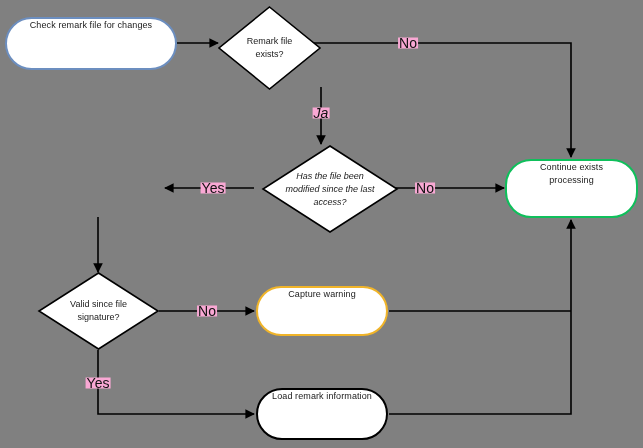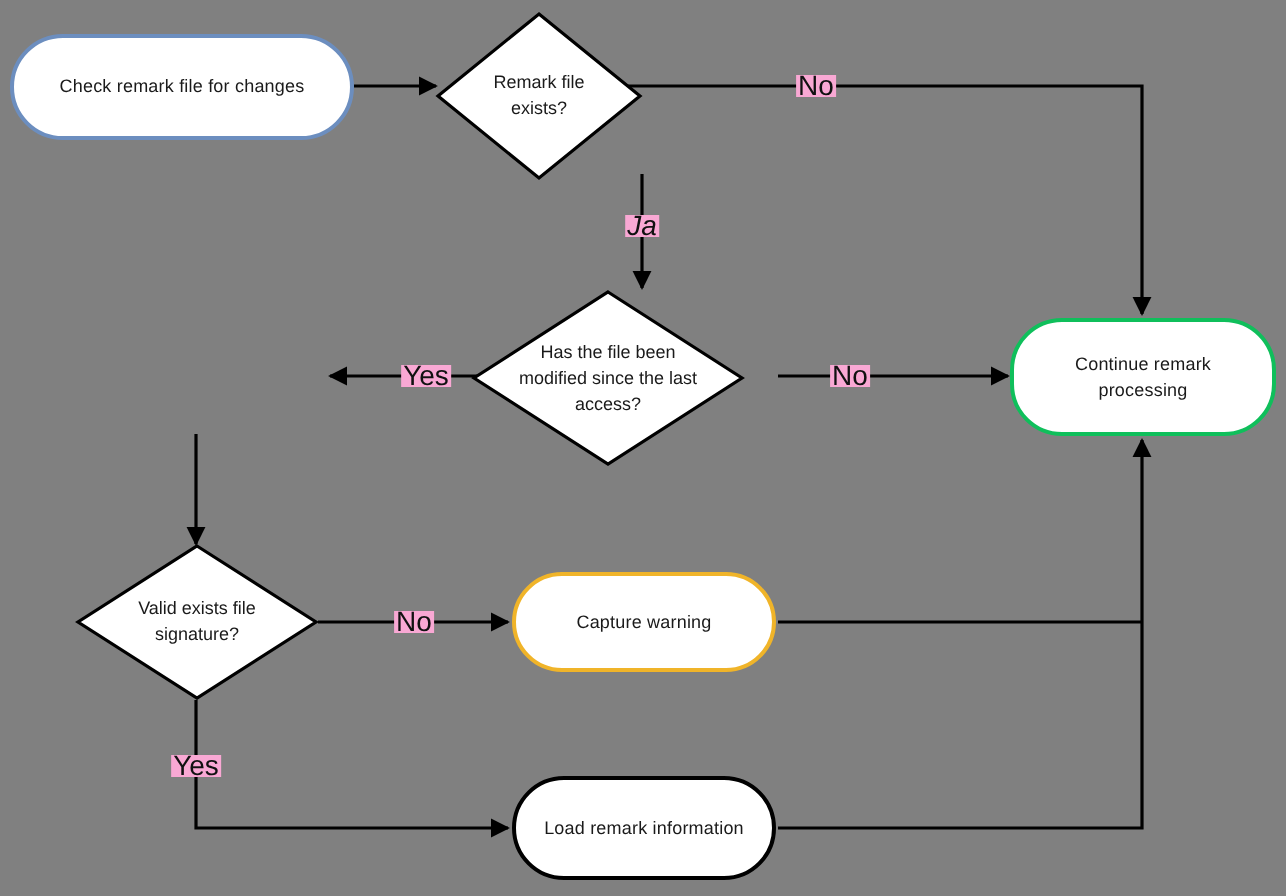--- a/index.html
+++ b/index.html
@@ -22,21 +22,21 @@
     top: 0;
     width: 643px;
     height: 448px;
     pointer-events: none;
   }
   .node {
     position: absolute;
     box-sizing: border-box;
     background: #ffffff;
     display: flex;
-    align-items: center;
+    align-items: flex-start;
     justify-content: center;
     text-align: center;
     color: #1a1a1a;
     font-size: 9px;
     line-height: 13px;
     letter-spacing: .1px;
   }
   .node.rounded {
     border-radius: 26px;
     border: 2px solid #000000;
@@ -132,48 +132,48 @@
   </div>
 
   <div class="diamond" style="left:218px; top:6px; width:103px; height:84px;">
     <svg width="103" height="84" viewBox="0 0 103 84" xmlns="http://www.w3.org/2000/svg">
       <polygon points="51.5,1 102,42 51.5,83 1,42" fill="#ffffff" stroke="#000000" stroke-width="1.6"></polygon>
     </svg>
     <span class="label">Remark file
 exists?</span>
   </div>
 
-  <div class="diamond" style="left:236px; top:145px; width:136px; height:88px;">
+  <div class="diamond" style="left:262px; top:145px; width:136px; height:88px;font-style:italic;">
     <svg width="136" height="88" viewBox="0 0 136 88" xmlns="http://www.w3.org/2000/svg">
       <polygon points="68,1 135,44 68,87 1,44" fill="#ffffff" stroke="#000000" stroke-width="1.6"></polygon>
     </svg>
     <span class="label">Has the file been
 modified since the last
 access?</span>
   </div>
 
 
   <div class="diamond" style="left:38px; top:272px; width:121px; height:78px;">
     <svg width="121" height="78" viewBox="0 0 121 78" xmlns="http://www.w3.org/2000/svg">
       <polygon points="60.5,1 120,39 60.5,77 1,39" fill="#ffffff" stroke="#000000" stroke-width="1.6"></polygon>
     </svg>
-    <span class="label">Valid exists file
+    <span class="label">Valid since file
 signature?</span>
   </div>
 
   <div class="node rounded" style="left:256px; top:388px; width:132px; height:52px;">
     <span class="label">Load remark information</span>
   </div>
 
   <div class="node rounded warn" style="left:256px; top:286px; width:132px; height:50px;">
     <span class="label">Capture warning</span>
   </div>
 
   <div class="node rounded go" style="left:505px; top:159px; width:133px; height:59px;">
-    <span class="label">Continue remark
+    <span class="label">Continue exists
 processing</span>
   </div>
 
   <span class="edge-label" style="left:408px; top:43px;">No</span>
   <span class="edge-label" style="left:321px; top:113px;font-style:italic;">Ja</span>
   <span class="edge-label" style="left:213px; top:188px;">Yes</span>
   <span class="edge-label" style="left:425px; top:188px;">No</span>
   <span class="edge-label" style="left:207px; top:311px;">No</span>
   <span class="edge-label" style="left:98px; top:383px;">Yes</span>
 

